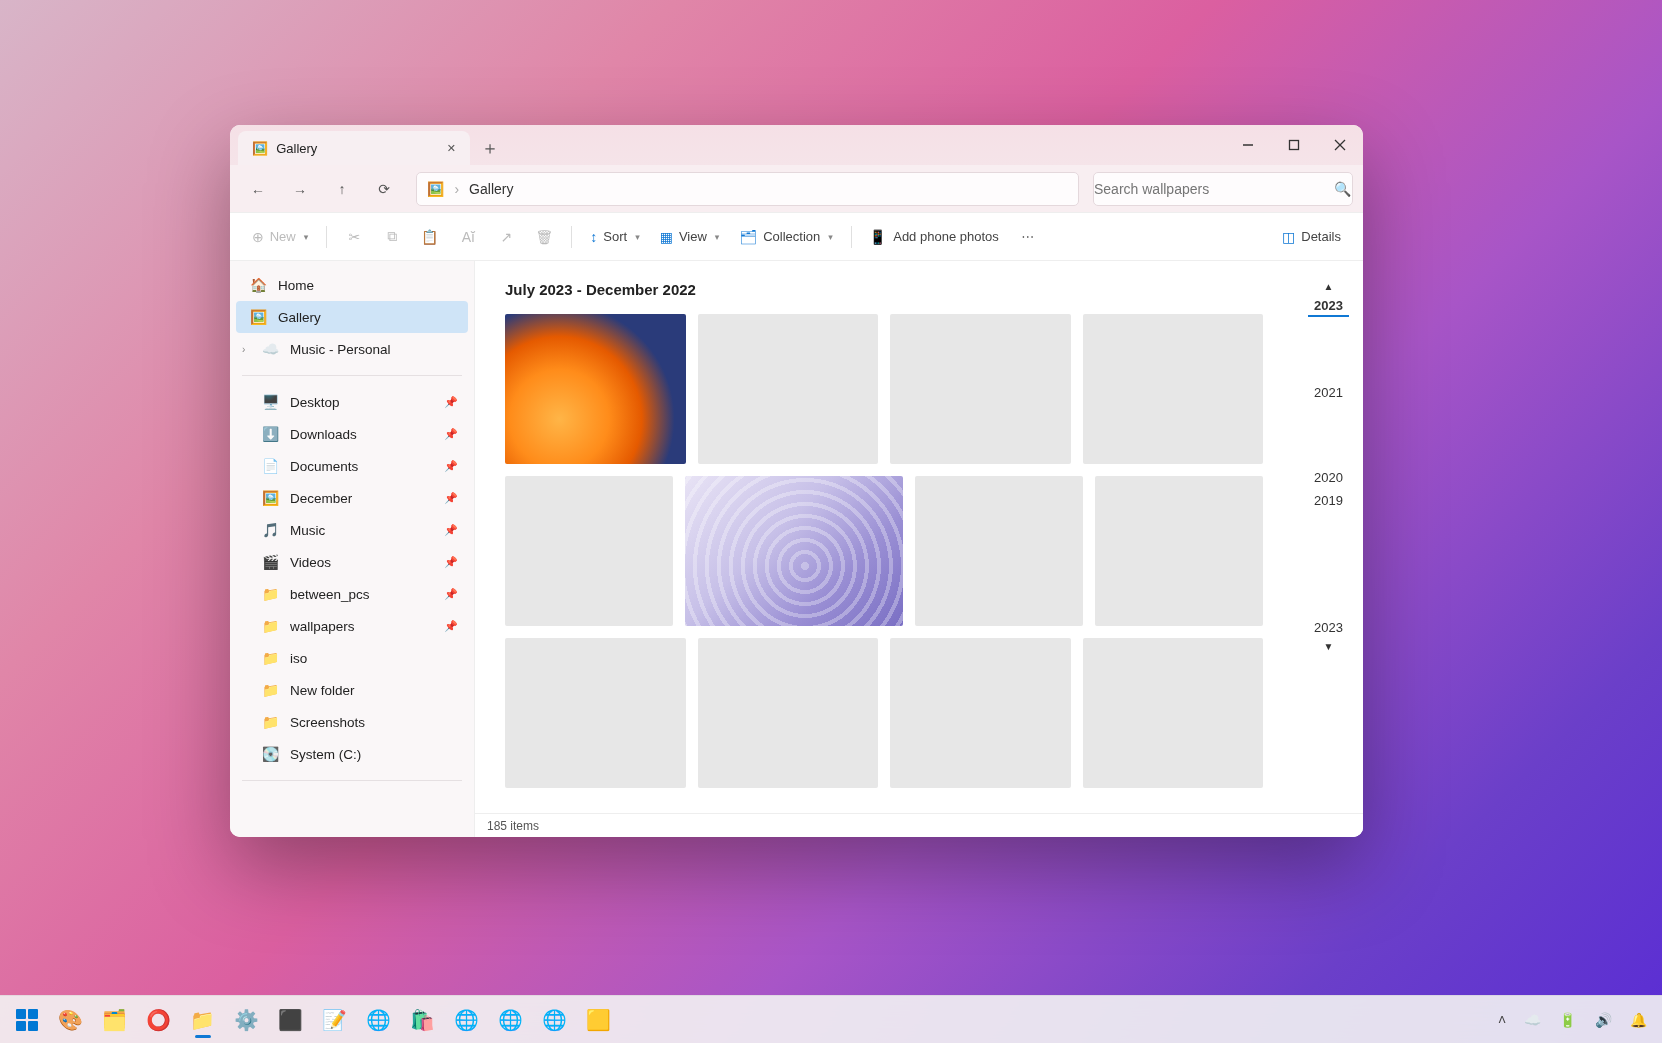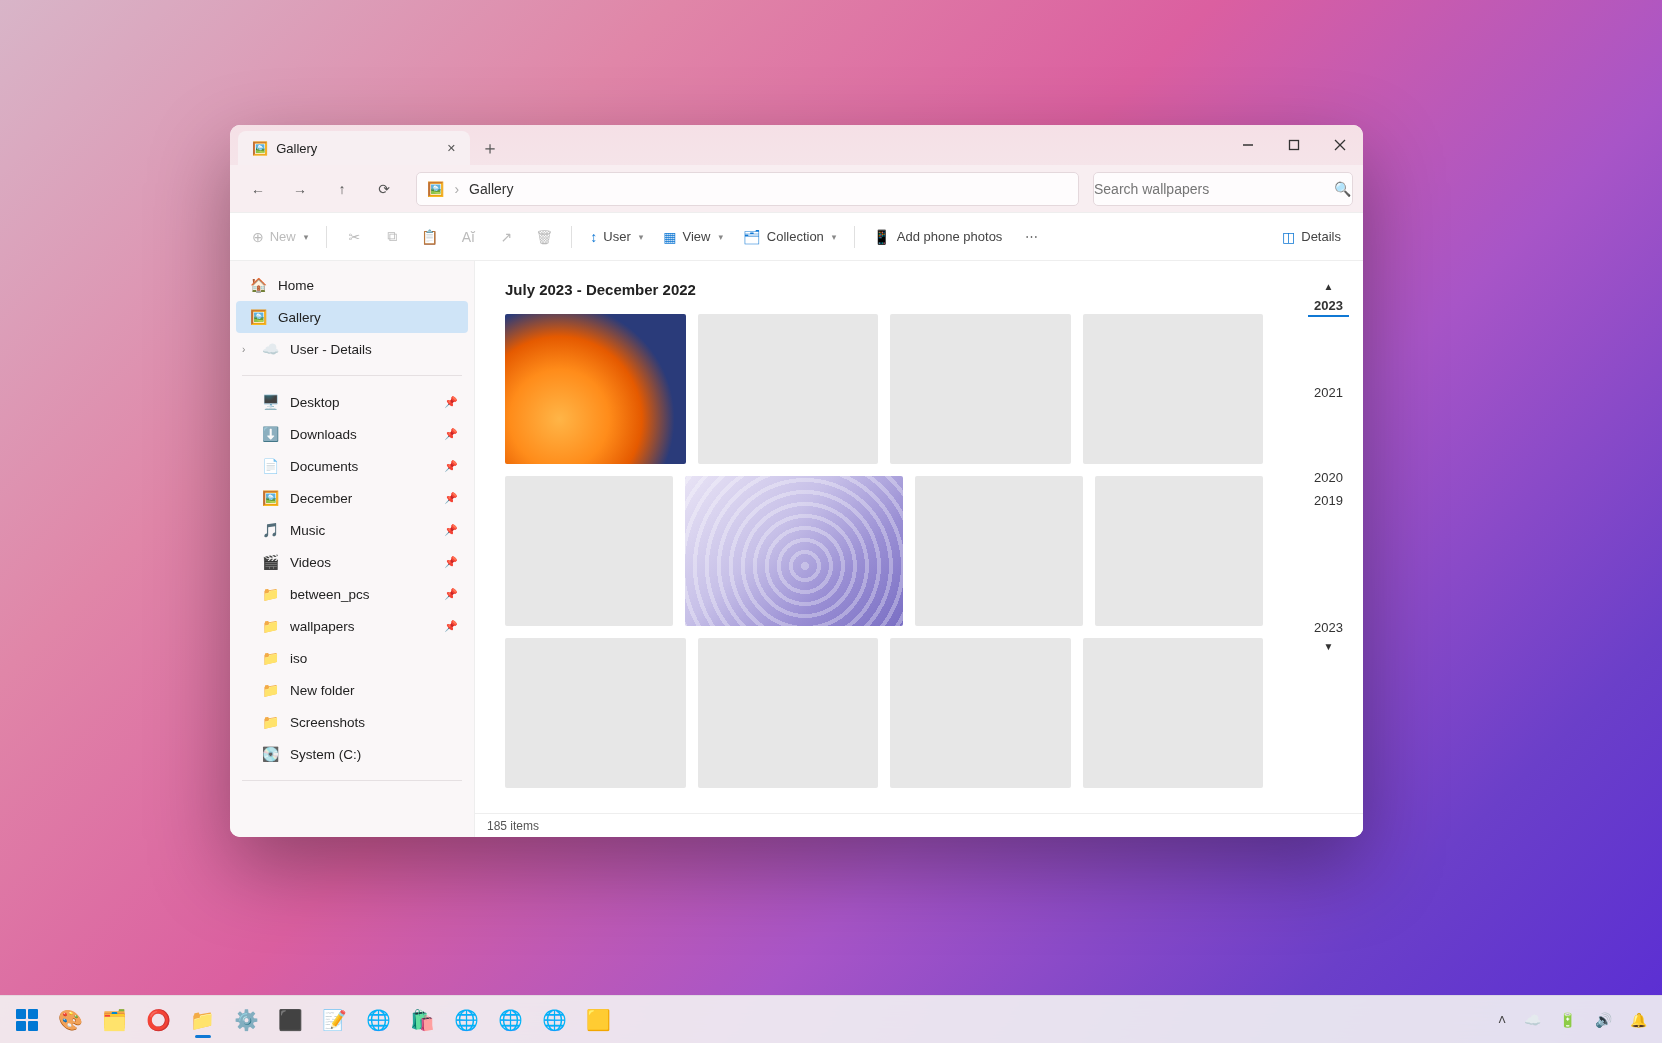--- a/index.html
+++ b/index.html
@@ -238,21 +238,21 @@
       </div>
     <div class="tbtn iconbtn disabled">
         <span class="ic">↗</span>
       </div>
     <div class="tbtn iconbtn disabled">
         <span class="ic">🗑</span>
       </div>
     <div class="sep"></div>
     <div class="tbtn">
       <span class="ic">↕</span>
-      <span>User</span>
+      <span>Sort</span>
       <span class="caret">▾</span>
     </div>
     <div class="tbtn">
       <span class="ic">▦</span>
       <span>View</span>
       <span class="caret">▾</span>
     </div>
     <div class="tbtn">
       <span class="ic">🗂</span>
       <span>Collection</span>
@@ -278,21 +278,21 @@
         <span class="ico">🏠</span>
         <span>Home</span>
       </div>
       <div class="side-item top sel">
         <span class="ico">🖼️</span>
         <span>Gallery</span>
       </div>
       <div class="side-item">
         <span class="chev">›</span>
         <span class="ico">☁️</span>
-        <span>User - Details</span>
+        <span>Music - Personal</span>
       </div>
       <div class="divider"></div>
 
       <div class="side-item">
         <span class="ico">🖥️</span>
         <span>Desktop</span>
         <span class="pin">📌</span>
       </div>
       <div class="side-item">
         <span class="ico">⬇️</span>

